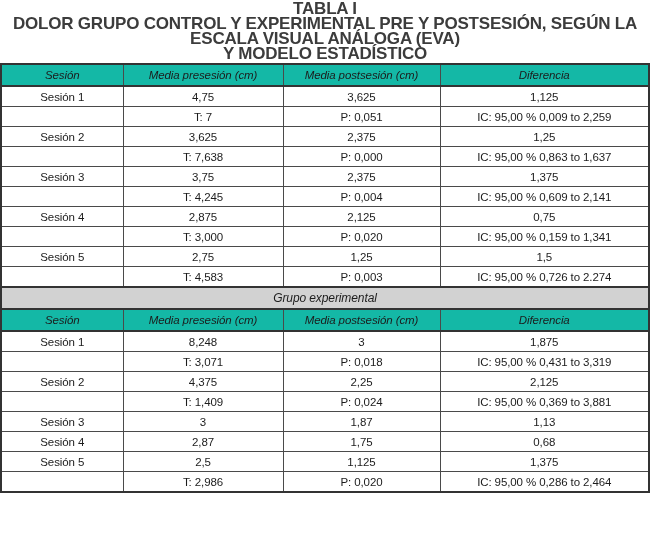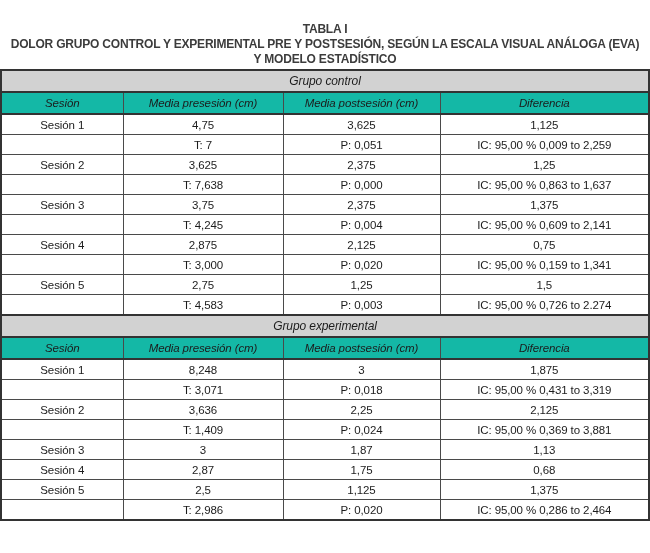--- a/index.html
+++ b/index.html
@@ -5,24 +5,24 @@
   html, body { margin: 0; padding: 0; }
   body {
     width: 650px; height: 553px;
     background: #ffffff;
     font-family: "Liberation Sans", sans-serif;
     overflow: hidden;
   }
   .page { width: 650px; height: 553px; position: relative; }
 
   .title-block {
-    padding-top: 22px;
+    padding-top: 1px;
     text-align: center;
     font-weight: bold;
-    font-size: 12px;
+    font-size: 17px;
     line-height: 15px;
     color: #3c3c3c;
     letter-spacing: -0.2px;
   }
 
   table.eva {
     border-collapse: collapse;
     width: 648px;
     margin: 2px auto 0 auto;
     table-layout: fixed;
@@ -70,23 +70,20 @@
   </div>
 
   <table class="eva">
     <colgroup>
       <col style="width:122px">
       <col style="width:160px">
       <col style="width:157px">
       <col style="width:209px">
     </colgroup>
     <tbody>
-        <tr class="first-band">
-          <td colspan="4" class="band">Grupo control</td>
-        </tr>
         <tr>
           <th>Sesión</th>
           <th>Media presesión (cm)</th>
           <th>Media postsesión (cm)</th>
           <th>Diferencia</th>
         </tr>
         <tr>
           <td>Sesión 1</td>
           <td>4,75</td>
           <td>3,625</td>
@@ -162,21 +159,21 @@
           <td>1,875</td>
         </tr>
         <tr>
           <td></td>
           <td>T: 3,071</td>
           <td>P: 0,018</td>
           <td>IC: 95,00 % 0,431 to 3,319</td>
         </tr>
         <tr>
           <td>Sesión 2</td>
-          <td>3,636</td>
+          <td>4,375</td>
           <td>2,25</td>
           <td>2,125</td>
         </tr>
         <tr>
           <td></td>
           <td>T: 1,409</td>
           <td>P: 0,024</td>
           <td>IC: 95,00 % 0,369 to 3,881</td>
         </tr>
         <tr>

